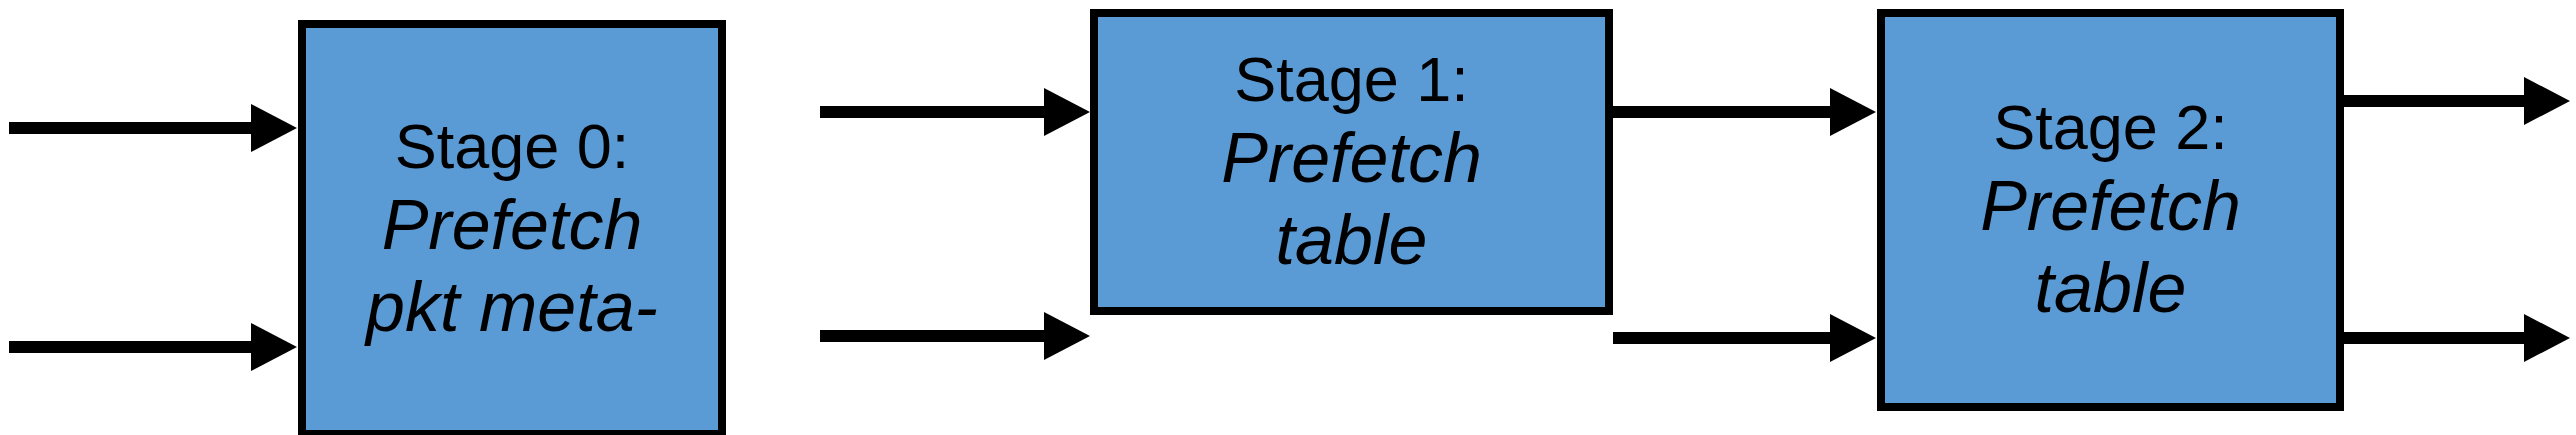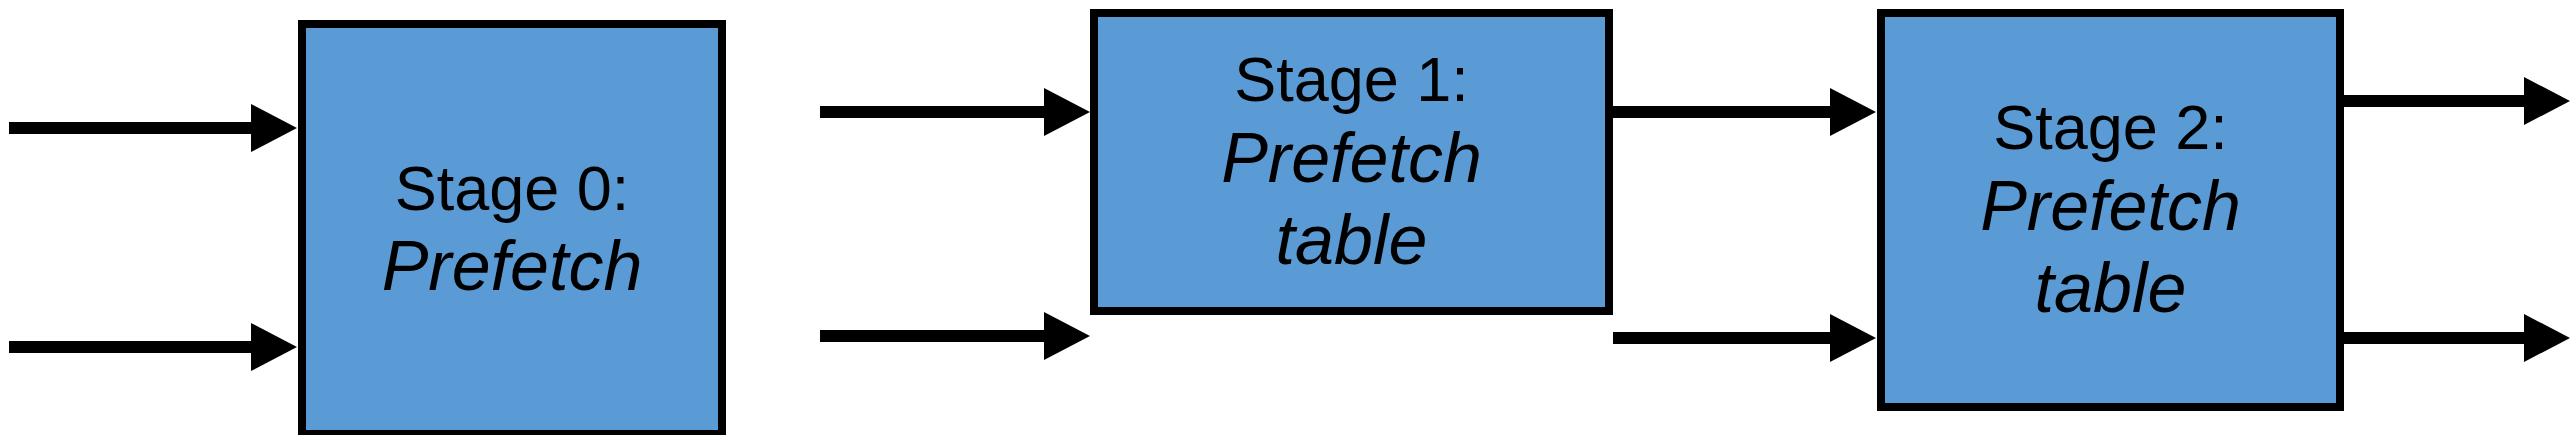--- a/index.html
+++ b/index.html
@@ -106,20 +106,21 @@
   </div>
 
   <div class="arrow" style="left:2344px; top:338px; width:226px;">
     <div class="shaft" style="width:189px;"></div>
     <div class="head" style="left:180px;"></div>
   </div>
 
   <div class="stage-box" style="left:298px; top:20px; width:428px; height:418px;">
     <div class="stage-title">Stage 0:</div>
     <div class="stage-sub">Prefetch</div>
+    <div class="stage-sub">pkt meta-</div>
   </div>
 
   <div class="stage-box" style="left:1090px; top:9px; width:523px; height:306px;">
     <div class="stage-title">Stage 1:</div>
     <div class="stage-sub">Prefetch</div>
     <div class="stage-sub">table</div>
   </div>
 
   <div class="stage-box" style="left:1877px; top:9px; width:467px; height:402px;">
     <div class="stage-title">Stage 2:</div>

